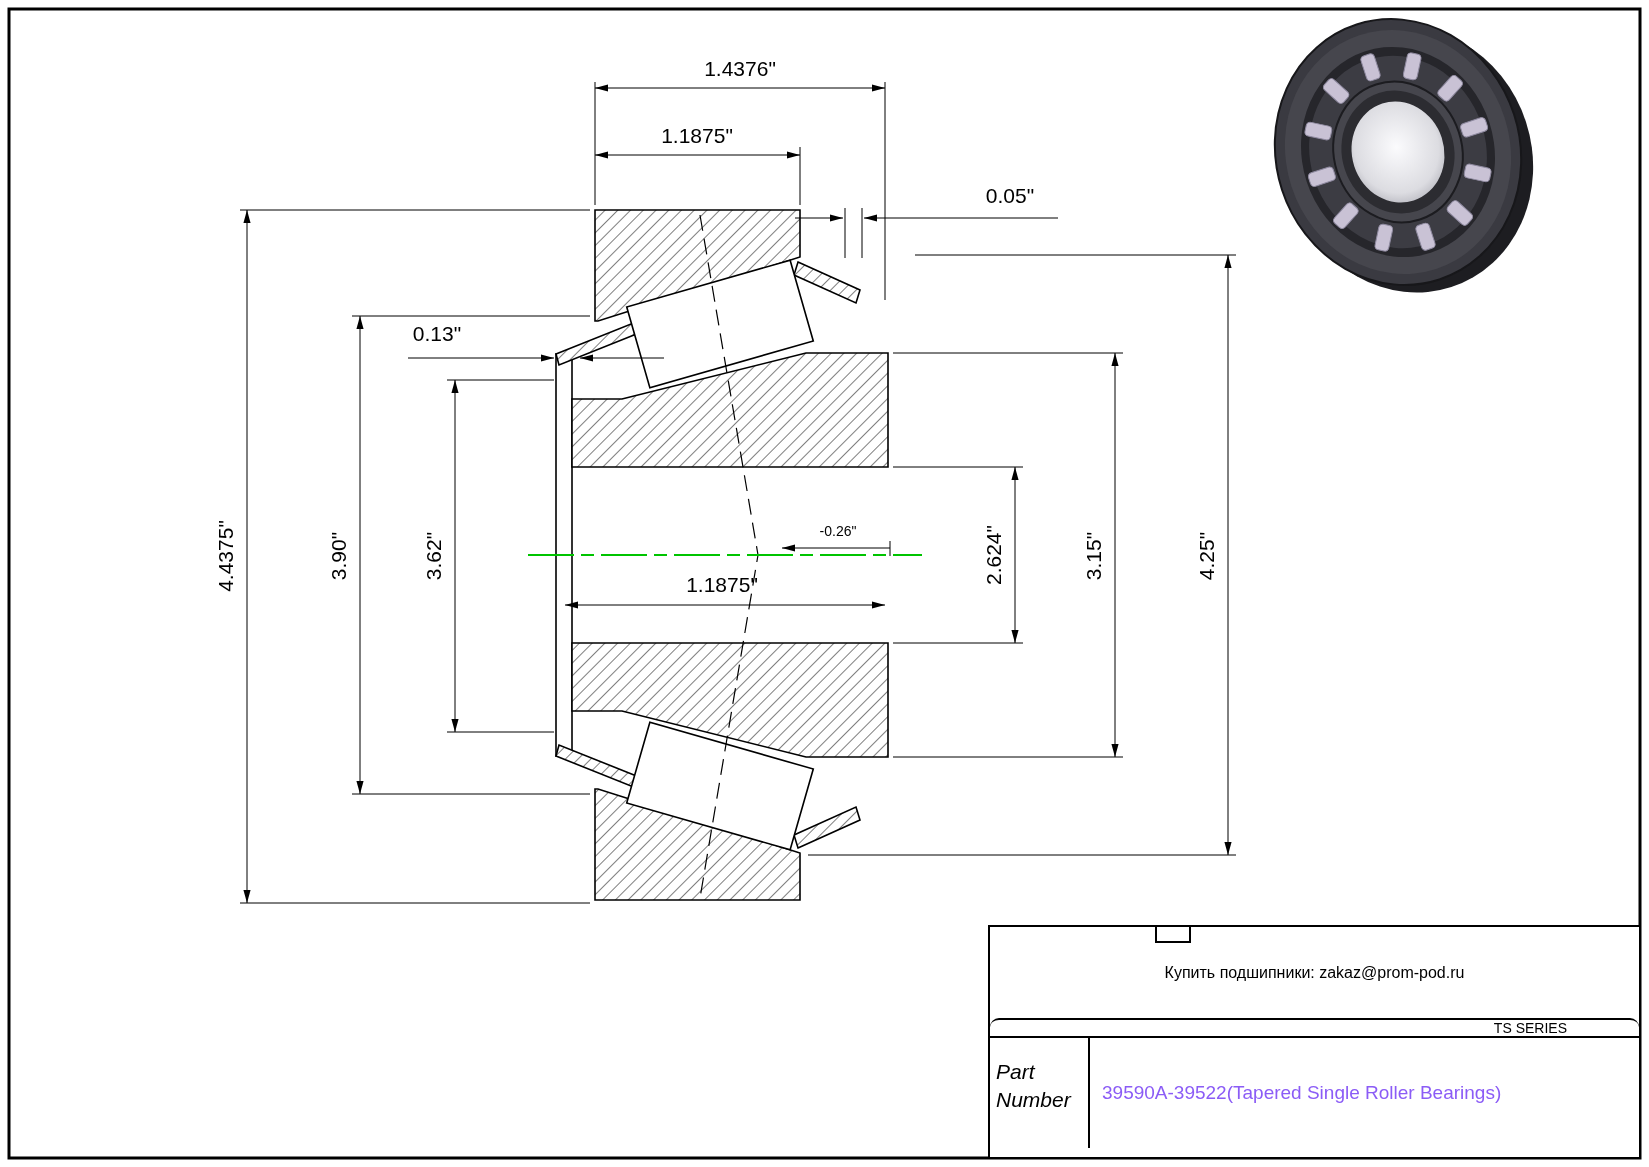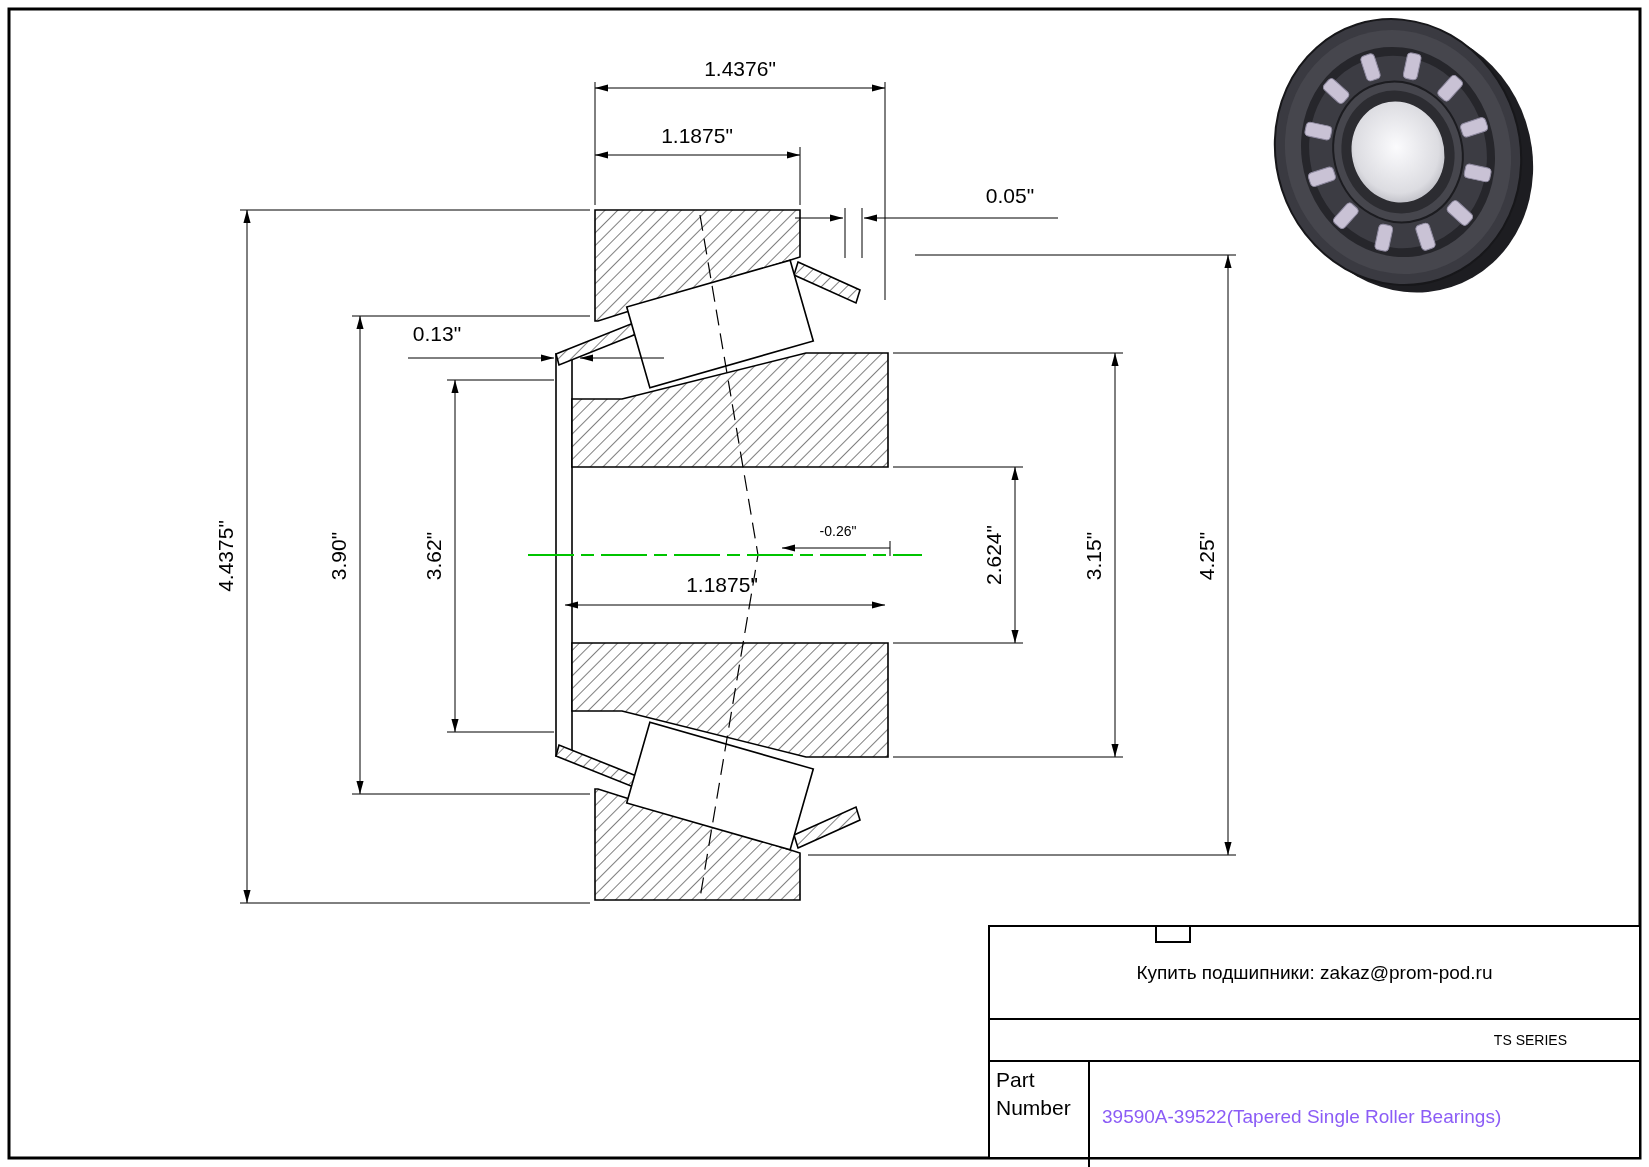--- a/index.html
+++ b/index.html
@@ -12,27 +12,27 @@
   .part{fill:url(#hatch);stroke:#000;stroke-width:1.6;}
   .white-part{fill:#fff;stroke:#000;stroke-width:1.6;}
   .dimline{stroke:#000;stroke-width:1;fill:none;}
   .extline{stroke:#000;stroke-width:1;fill:none;}
   
   #titleblock{position:absolute;left:988px;top:925px;width:653px;height:234px;
               border:2px solid #000;box-sizing:border-box;background:#fff;}
   #tb-row1{position:relative;height:91px;display:flex;align-items:center;justify-content:center;}
   #tb-tab{position:absolute;left:165px;top:0px;width:36px;height:16px;border:2px solid #000;
           border-top:none;background:#fff;box-sizing:border-box;}
-  #tb-contact{font-size:19px;color:#000;}
-  #tb-row2{height:42px;border-top:2px solid #000;box-sizing:border-box;
-           display:flex;align-items:center;justify-content:flex-end;padding-right:72px;}
+  #tb-contact{font-size:16px;color:#000;}
+  #tb-row2{height:18px;border-top:2px solid #000;box-sizing:border-box;
+           display:flex;align-items:center;justify-content:flex-end;padding-right:72px;border-radius:11px;}
   #tb-series{font-size:14px;color:#000;}
   #tb-row3{display:flex;border-top:2px solid #000;height:112px;box-sizing:border-box;}
   #tb-partlabel{width:100px;border-right:2px solid #000;box-sizing:border-box;
-                font-size:21px;padding:4px 6px;line-height:1.35;color:#000;}
+                font-size:21px;padding:20px 6px;line-height:1.35;color:#000;font-style:italic;}
   #tb-partnumber{flex:1;display:flex;align-items:center;padding-left:12px;font-size:19px;color:#8b5cf6;}
 </style>
 </head>
 <body>
 
 <div id="page">
 <svg width="1649" height="1167" viewBox="0 0 1649 1167">
   <defs>
     <pattern id="hatch" width="9" height="9" patternUnits="userSpaceOnUse" patternTransform="rotate(45)">
       <rect width="9" height="9" fill="#fff"></rect>

